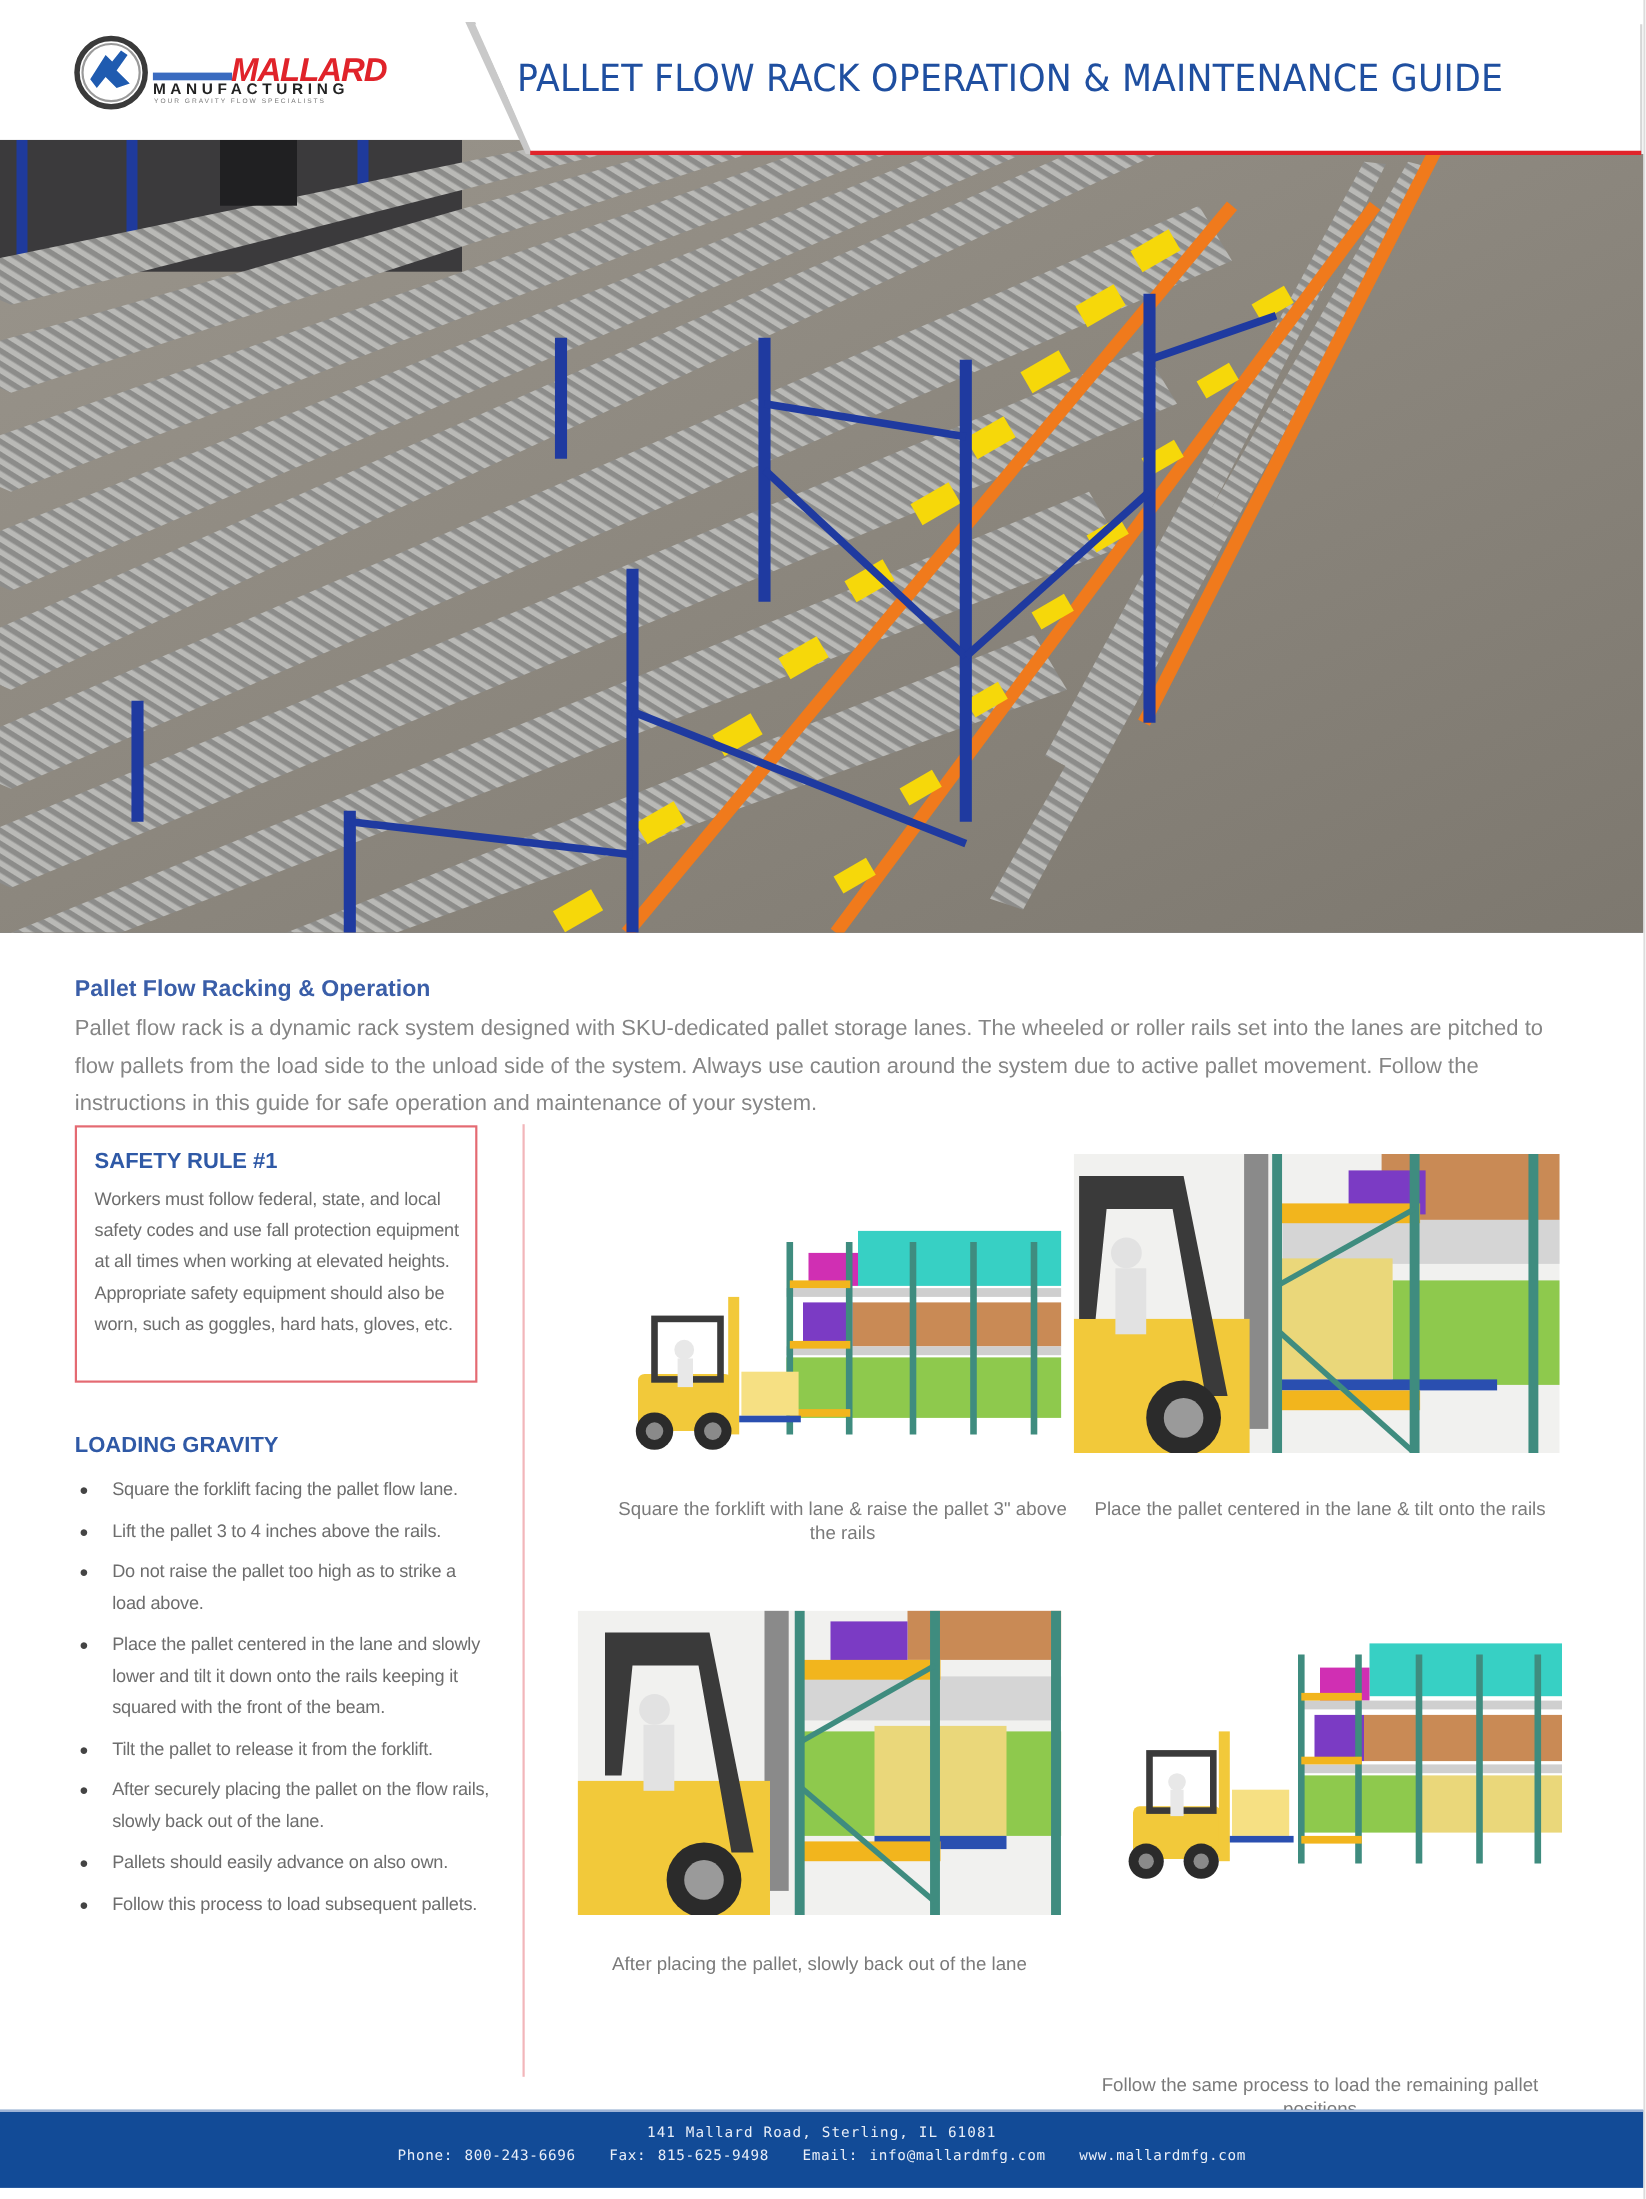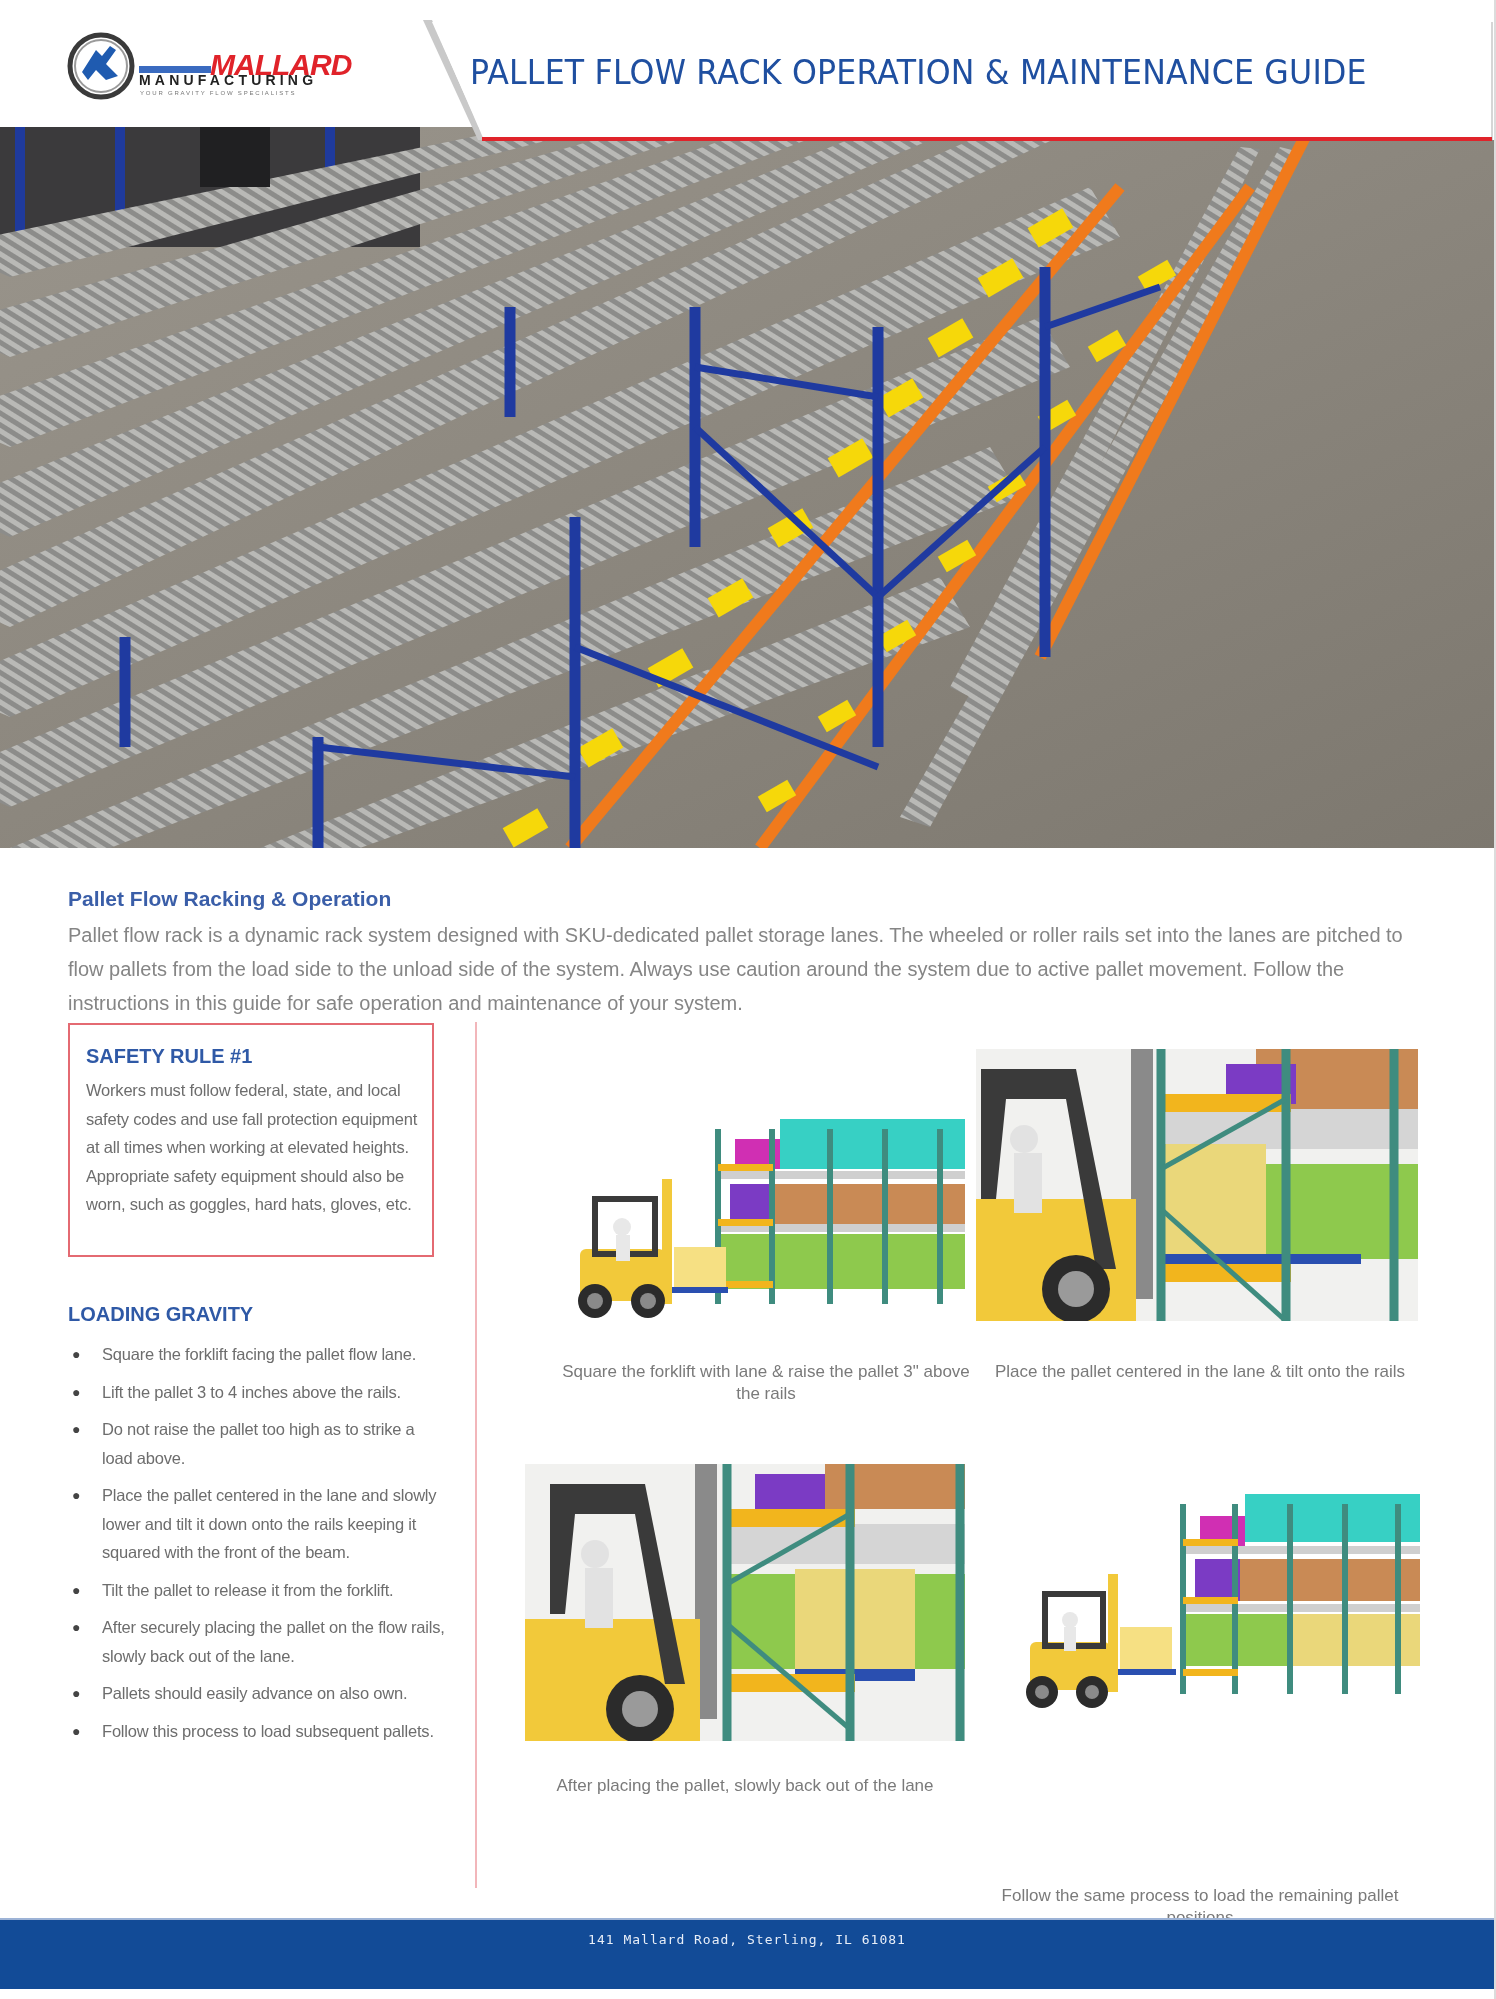--- a/index.html
+++ b/index.html
@@ -314,15 +314,21 @@
         <circle cx="52" cy="228" r="7" fill="#8a8a8a"></circle>
       <circle cx="102" cy="228" r="16" fill="#2b2b2b"></circle>
         <circle cx="102" cy="228" r="7" fill="#8a8a8a"></circle>
     </g>
   </svg>
 </div>
 <div class="caption" style="left:990px;top:1845px;width:420px;margin-top:40px;">Follow the same process to load the remaining pallet positions</div>
 
 <div id="footer" class="abs">
   <div class="l1">141 Mallard Road, Sterling, IL 61081</div>
+  <div class="l2">
+    <span>Phone: 800-243-6696</span>
+    <span>Fax: 815-625-9498</span>
+    <span>Email: info@mallardmfg.com</span>
+    <span>www.mallardmfg.com</span>
+  </div>
 </div>
 
 <div id="page-edge" class="abs"></div>
 
 </body></html>

